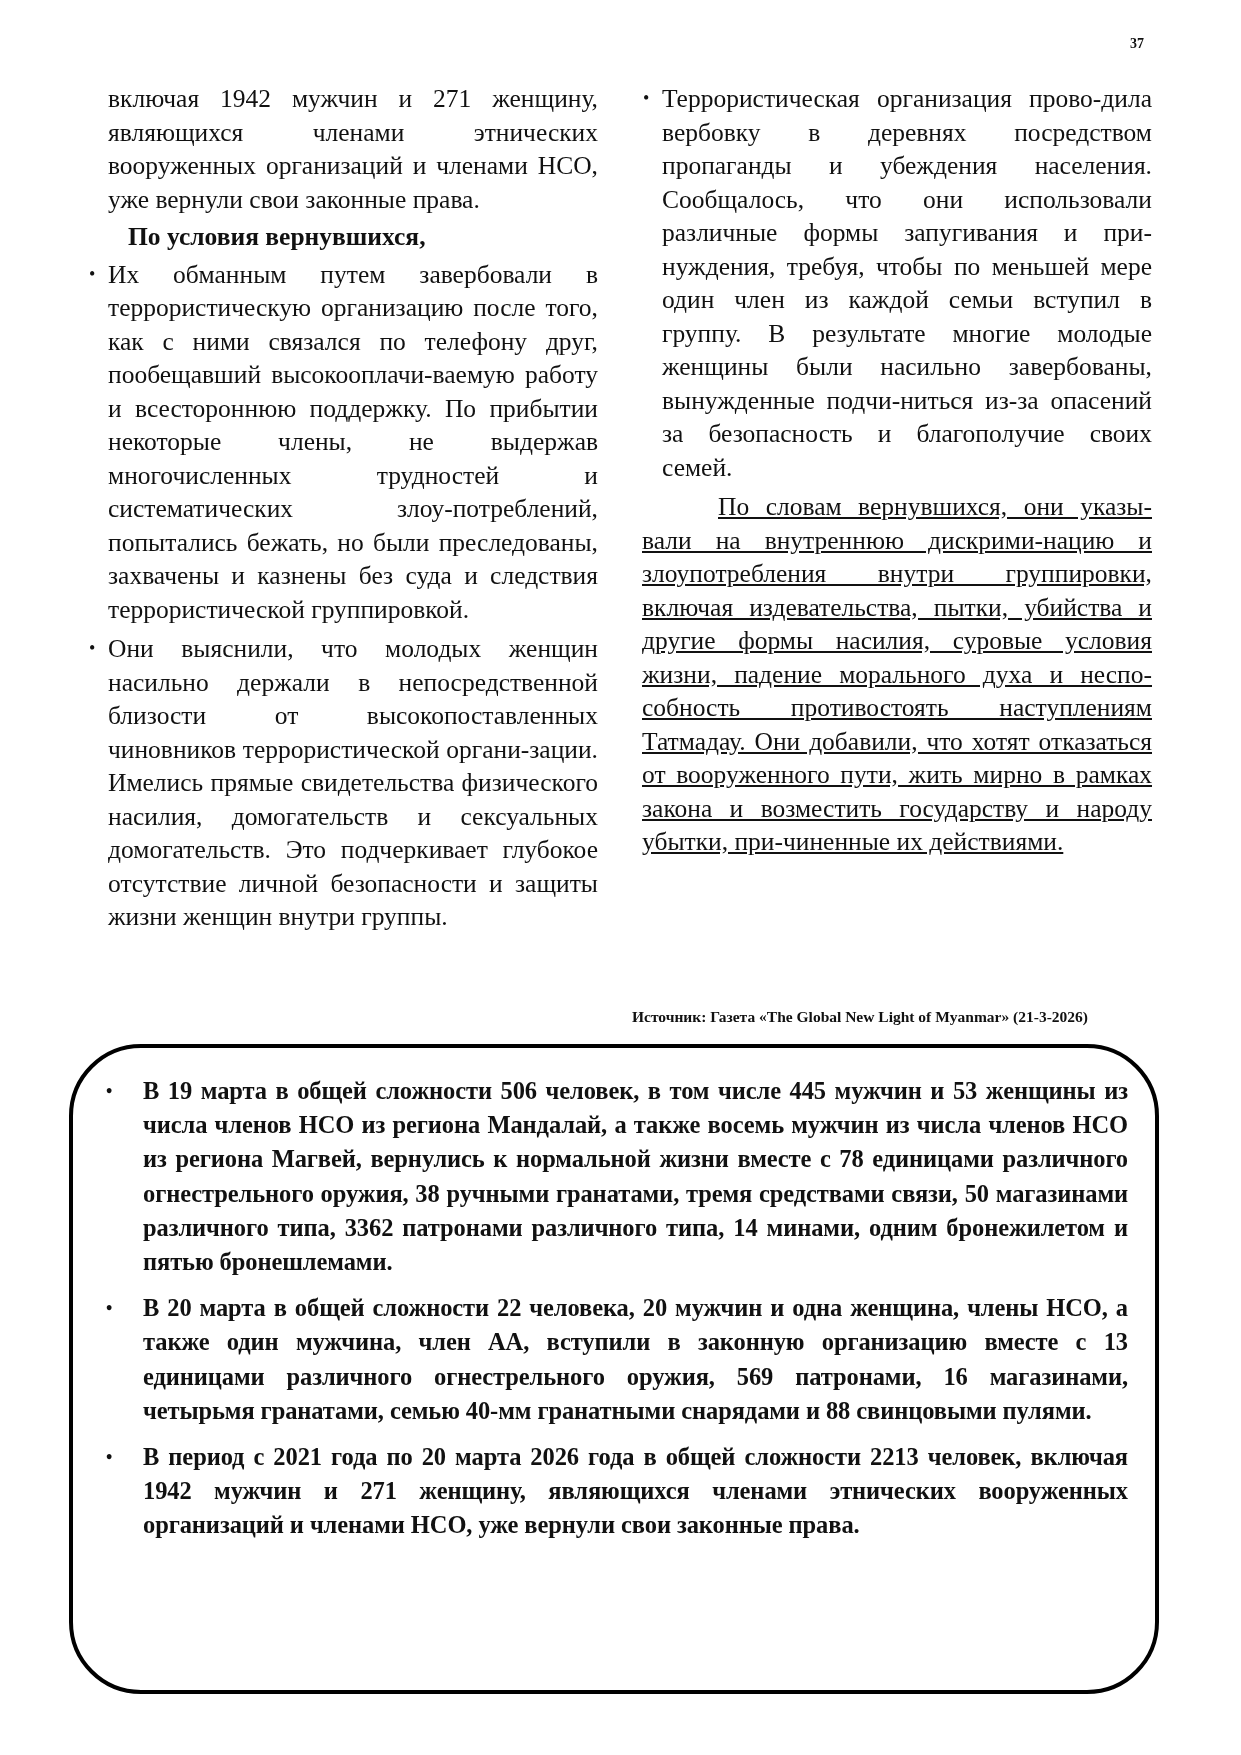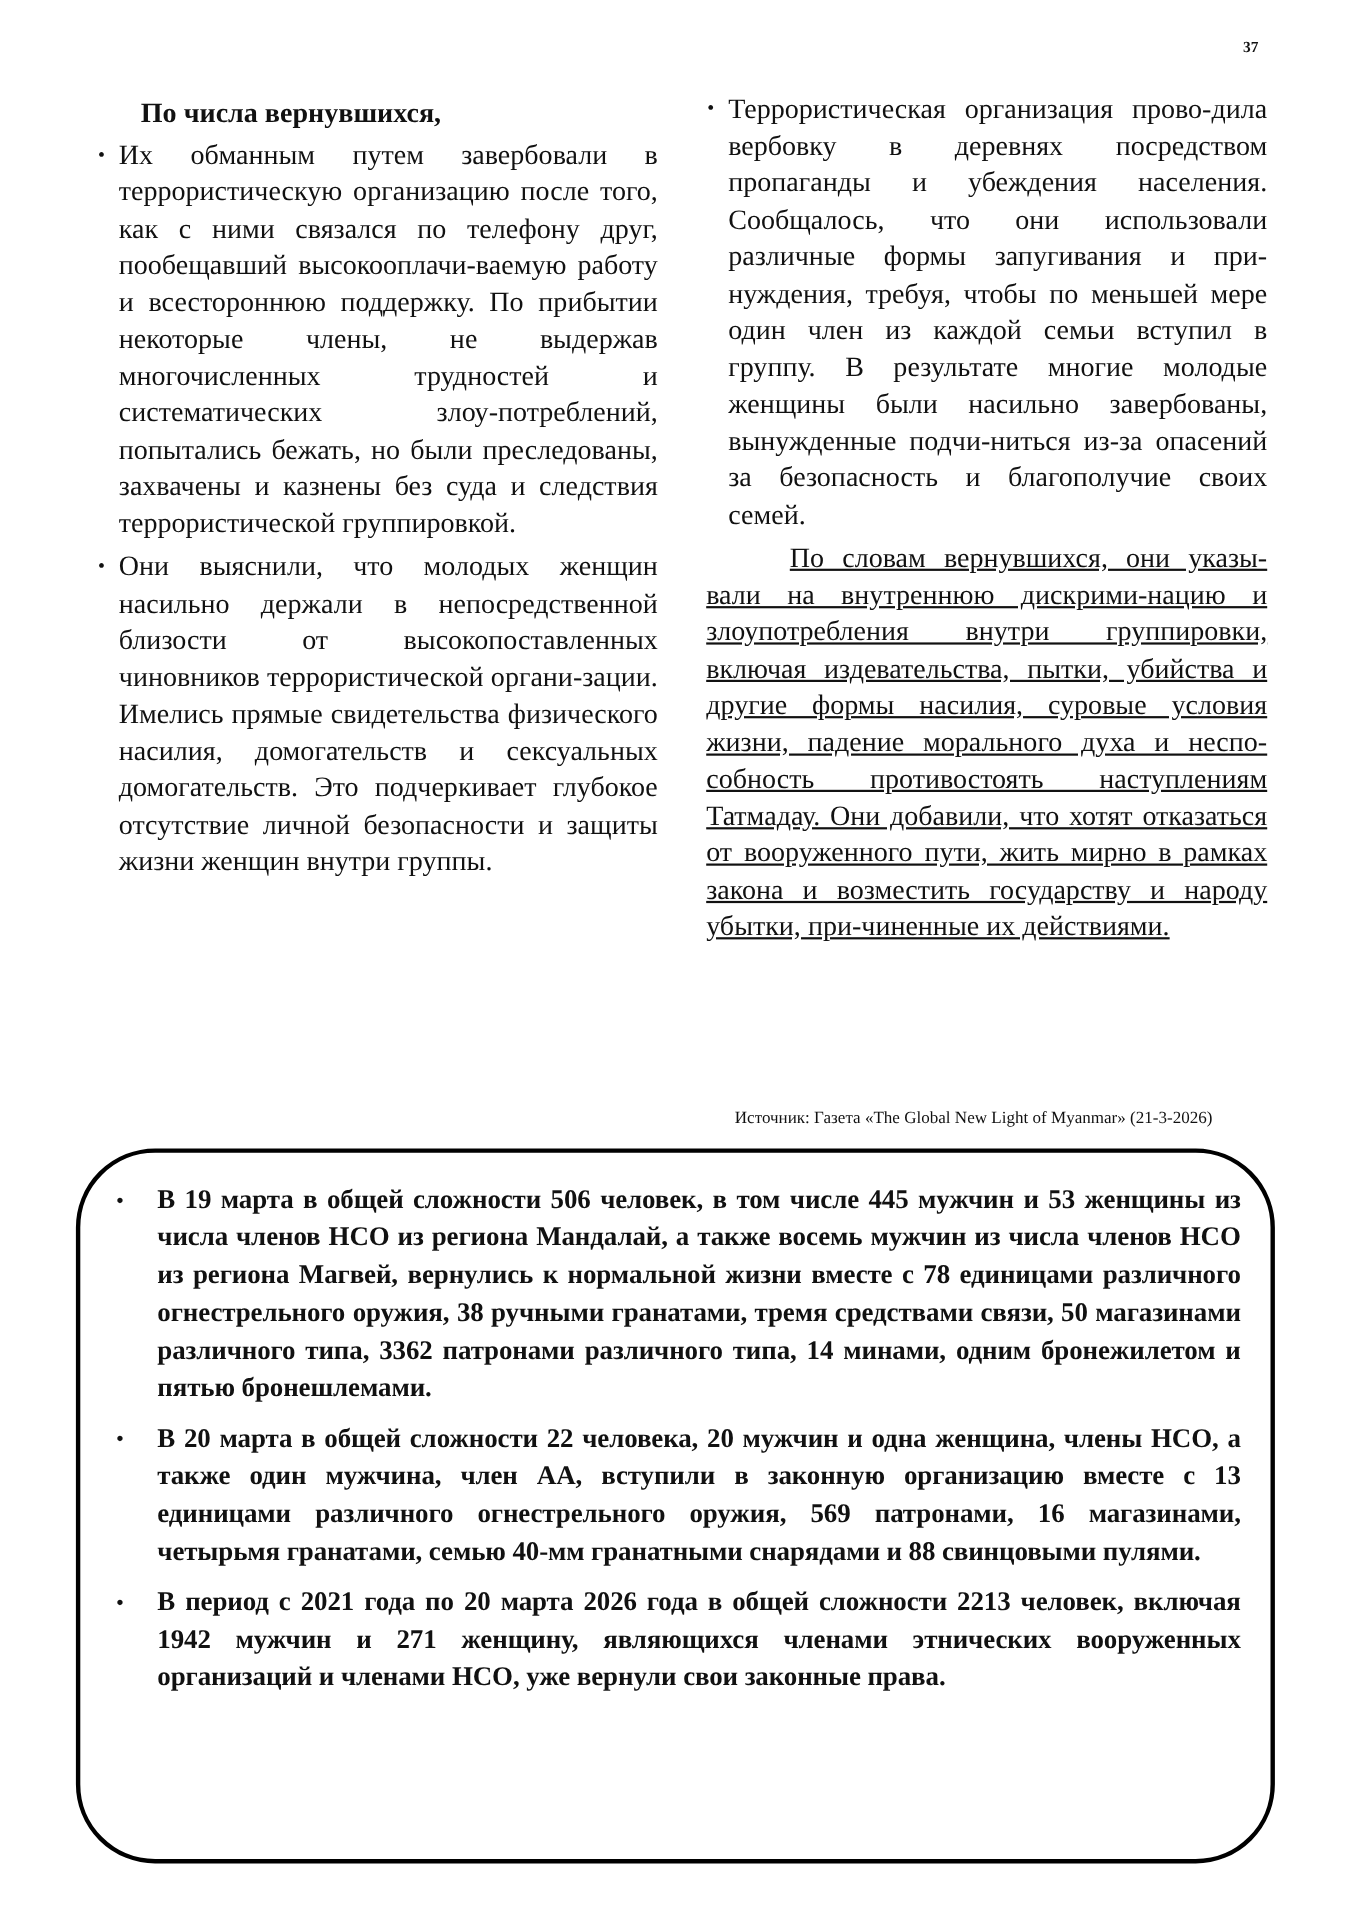--- a/index.html
+++ b/index.html
@@ -18,21 +18,21 @@
   .col-left { left: 108px; width: 490px; }
   .col-right { left: 642px; width: 510px; }
   .col p { margin: 0; }
   .bullet-item { position: relative; padding-left: 0; margin: 0 0 6px 0; }
   .bullet-item .bullet {
     position: absolute; left: -19px; top: 0; font-size: 18px; line-height: 33.5px;
   }
   .col .lead-bold { font-weight: bold; margin: 4px 0 4px 20px; }
   .indent-para { text-indent: 76px; margin-top: 6px !important; margin-left: -20px !important; text-decoration: underline; }
   .source {
-    position: absolute; top: 1008px; left: 668px; font-weight: normal; font-size: 15.5px;
+    position: absolute; top: 1008px; left: 632px; font-weight: bold; font-size: 15.5px;
     white-space: nowrap;
   }
   .box {
     position: absolute; left: 69px; top: 1044px; width: 1090px; height: 650px;
     border: 4px solid #000; border-radius: 72px; box-sizing: border-box;
   }
   .box-list {
     position: absolute; left: 143px; top: 1074px; width: 985px;
     font-family: "Liberation Serif", "DejaVu Serif", serif; font-weight: bold;
     font-size: 24.5px; line-height: 34.2px; text-align: justify;
@@ -42,21 +42,22 @@
   .box-item .bullet {
     position: absolute; left: -37px; top: 0; font-size: 18px; line-height: 34px;
   }
 </style>
 </head>
 <body>
 
 <div class="page-number">37</div>
 
 <div class="col col-left">
-  <p class="lead-bold">По числа вернувшихся,</p>
+  <p>включая 1942 мужчин и 271 женщину, являющихся членами этнических вооруженных организаций и членами НСО, уже вернули свои законные права.</p>
+  <p class="lead-bold">По условия вернувшихся,</p>
   <div class="bullet-item">
     <span class="bullet">•</span>
     <p>Их обманным путем завербовали в террористическую организацию после того, как с ними связался по телефону друг, пообещавший высокооплачи-ваемую работу и всестороннюю поддержку. По прибытии некоторые члены, не выдержав многочисленных трудностей и систематических злоу-потреблений, попытались бежать, но были преследованы, захвачены и казнены без суда и следствия террористической группировкой.</p>
   </div>
   <div class="bullet-item">
     <span class="bullet">•</span>
     <p>Они выяснили, что молодых женщин насильно держали в непосредственной близости от высокопоставленных чиновников террористической органи-зации. Имелись прямые свидетельства физического насилия, домогательств и сексуальных домогательств. Это подчеркивает глубокое отсутствие личной безопасности и защиты жизни женщин внутри группы.</p>
   </div>
 </div>
 

